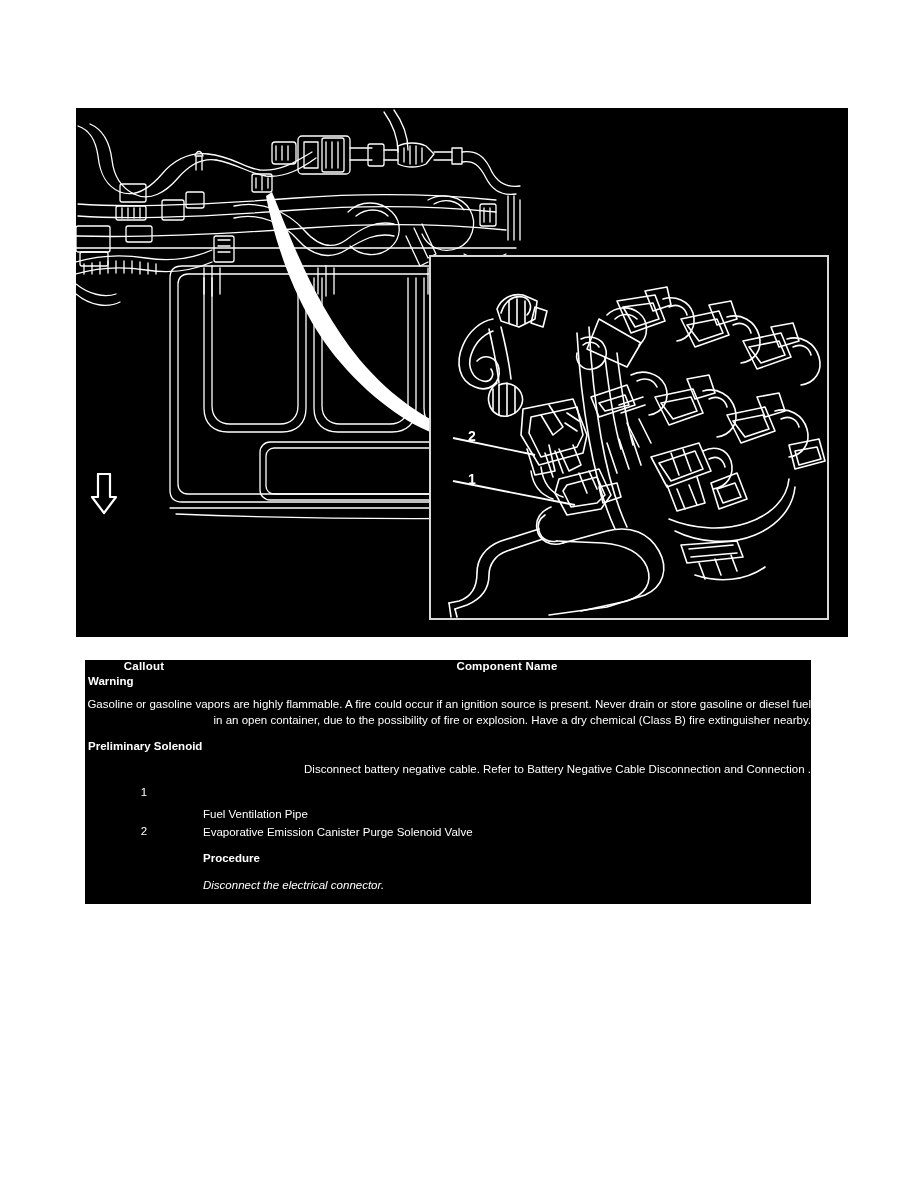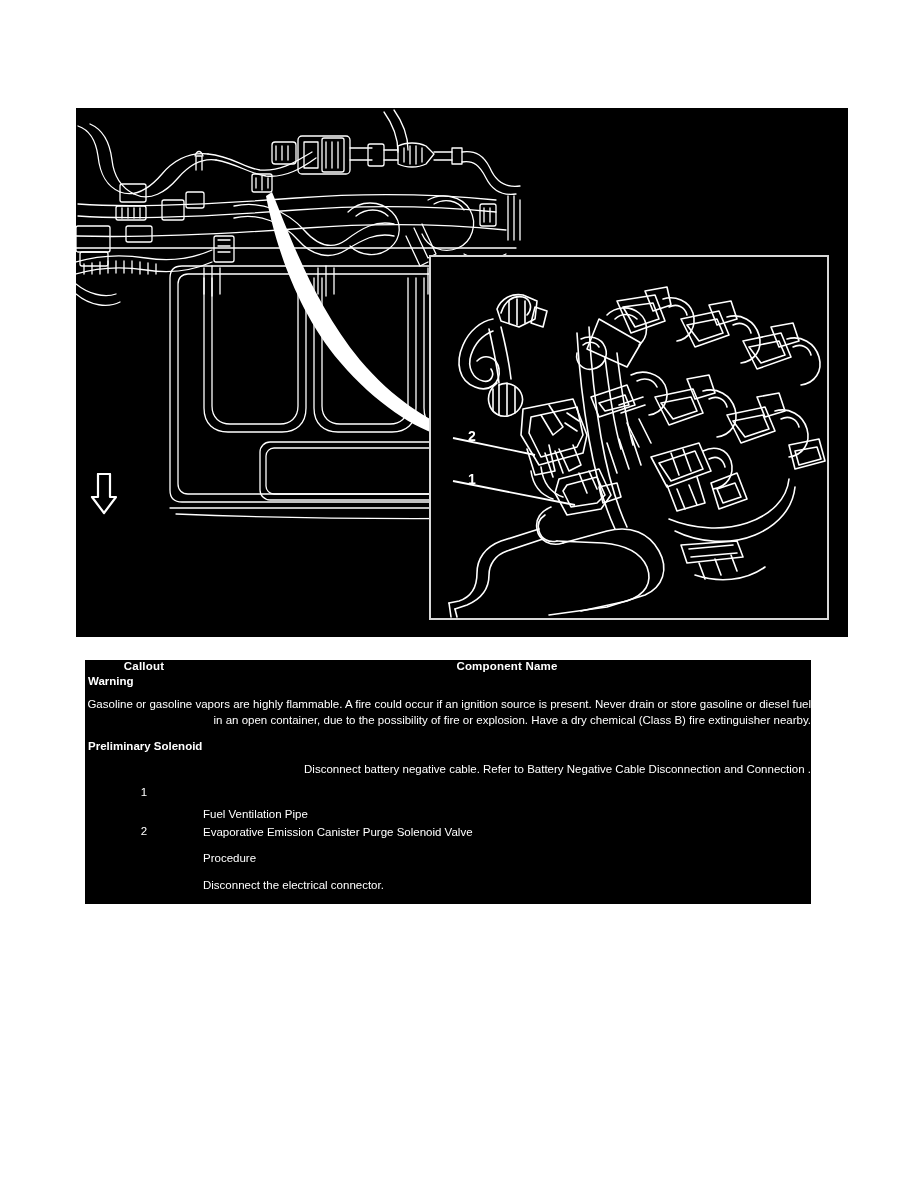--- a/index.html
+++ b/index.html
@@ -118,22 +118,22 @@
     vertical-align: middle;
     border-right: 2px solid #9a9a9a;
     font-size: 11.5px;
   }
   tr.data-row td.cell-name {
     padding: 2px 6px 3px 6px;
   }
   tr.data-row.row-last td { border-bottom: 0; }
 
   .name-line { margin: 0 0 0 0; line-height: 1.3; }
-  .proc-head { font-weight: normal; margin: 11px 4px 0 0; line-height: 1.3; }
-  .proc-body { margin: 12px 0 11px 0; line-height: 1.3; }
+  .proc-head { font-weight: bold; margin: 11px 4px 0 0; line-height: 1.3; }
+  .proc-body { margin: 12px 0 11px 0; line-height: 1.3; font-style: italic; }
 
   
   tr.row-clipped td { height: 17px; }
   tr.row-clipped .name-line {
     position: relative;
     top: -3px;
     margin-top: 24px;
   }
 </style>
 </head>

